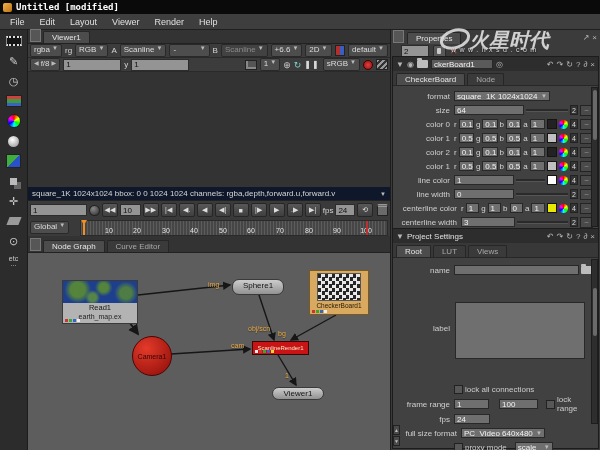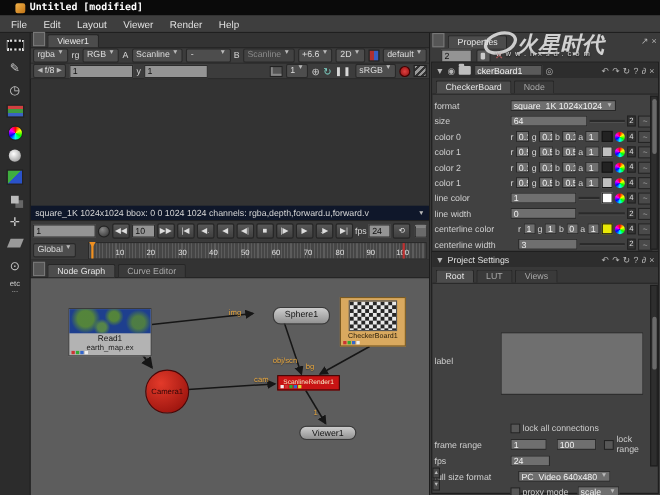--- a/index.html
+++ b/index.html
@@ -1,20 +1,20 @@
 <!DOCTYPE html>
 <html><head>
 <meta charset="utf-8">
 <style>
   html,body{margin:0;padding:0;background:#222}
   #screen{position:relative;width:600px;height:450px;background:#333;overflow:hidden;
           font-family:"Liberation Sans",sans-serif;color:#ccc;font-size:8px}
   .abs{position:absolute}
   
-  .titlebar{left:0;top:0;width:600px;height:14px;background:#0a0a0a;display:flex;align-items:center;gap:4px;padding-left:14px;box-sizing:border-box}
+  .titlebar{left:0;top:0;width:600px;height:14px;background:#0a0a0a;display:flex;align-items:center;gap:4px;padding-left:3px;box-sizing:border-box}
   .titlebar .t{color:#fff;font:bold 9px "DejaVu Sans Mono",monospace}
   .applogo{width:9px;height:9px;border-radius:2px;background:linear-gradient(135deg,#f2b24a,#c07315)}
   .menubar{left:0;top:14px;width:600px;height:16px;background:#3e3e3e;border-bottom:1px solid #1f1f1f;display:flex;align-items:center;gap:15px;padding-left:10px;box-sizing:border-box;font-size:9px;color:#e0e0e0}
   .menubar span{cursor:default}
   
   .ltb{left:0;top:30px;width:28px;height:420px;background:#2c2c2c;border-right:1px solid #1c1c1c;display:flex;flex-direction:column;align-items:center;padding-top:3px;box-sizing:border-box;gap:4px}
   .tool{width:22px;height:16px;display:flex;align-items:center;justify-content:center;color:#c8c8c8;font-size:11px}
   .ic-film{width:16px;height:10px;background:#151515;border:1px solid #888;border-top:2px dotted #ddd;border-bottom:2px dotted #ddd;box-sizing:border-box}
   .ic-chan{width:14px;height:10px;background:linear-gradient(#d04040 0 33%,#3f9b3f 33% 66%,#3a62c2 66% 100%);border:1px solid #222}
   .ic-wheel{width:12px;height:12px;border-radius:50%;background:conic-gradient(#f00,#ff0,#0f0,#0ff,#00f,#f0f,#f00);border:1px solid #222}
@@ -65,21 +65,21 @@
   .edge-label{position:absolute;color:#e8a63c;font-size:7px;text-shadow:0 1px 1px rgba(0,0,0,.4)}
   .chips{position:absolute;left:2px;bottom:1px;display:flex;gap:1px}
   .chips i{width:3px;height:3px;display:block}
   
   .rpanel{left:390px;top:30px;width:210px;height:420px;background:#3b3b3b;border-left:1px solid #1d1d1d}
   .panel{position:absolute;left:1px;width:207px;background:#414141;border:1px solid #1c1c1c;box-sizing:border-box}
   .phead{height:14px;background:#2d2d2d;display:flex;align-items:center;gap:3px;padding:0 3px;color:#cfcfcf}
   .hicon{color:#b5b5b5;font-size:8px}
   .rtabs{height:14px;display:flex;align-items:flex-end;gap:2px;padding-left:3px;background:#383838;border-bottom:1px solid #272727}
   .prow{position:absolute;left:2px;width:198px;height:14px;display:flex;align-items:center;gap:2px}
-  .plabel{width:55px;margin-right:12px;color:#cfcfcf;flex:none}
+  .plabel{width:55px;text-align:right;margin-right:2px;color:#cfcfcf;flex:none}
   .pfield{background:#6f6f6f;border:1px solid #282828;color:#f2f2f2;height:10px;display:inline-flex;align-items:center;padding:0 2px;box-sizing:border-box;white-space:nowrap;overflow:hidden}
   .slider{height:2px;background:#2a2a2a;border-bottom:1px solid #555;flex:1}
   .sw{width:8px;height:8px;border:1px solid #141414;flex:none}
   .wheel{width:9px;height:9px;border-radius:50%;background:conic-gradient(#f00,#ff0,#0f0,#0ff,#00f,#f0f,#f00);flex:none}
   .vbadge{background:#343434;border:1px solid #222;color:#ddd;font-size:7px;min-width:8px;height:10px;display:inline-flex;align-items:center;justify-content:center;flex:none;box-sizing:border-box}
   .curve{width:13px;height:11px;background:#4a4a4a;border:1px solid #242424;color:#9a9a9a;font-size:8px;display:inline-flex;align-items:center;justify-content:center;flex:none;box-sizing:border-box}
   .cb{width:7px;height:7px;background:#575757;border:1px solid #222;flex:none}
   .folder{width:11px;height:8px;background:#bdbdbd;position:relative;border-radius:1px;flex:none}
   .folder:before{content:"";position:absolute;top:-2px;left:0;width:5px;height:2px;background:#bdbdbd;border-radius:1px 1px 0 0}
   .sbar{position:absolute;width:7px;background:#2e2e2e;border:1px solid #1d1d1d;box-sizing:border-box}
@@ -297,21 +297,21 @@
       <div style="font-size:7.5px;color:#161616;line-height:10px">Read1</div>
       <div style="font-size:7px;color:#222;line-height:8px">earth_map.ex</div>
       <div class="chips">
           <i style="background:#c33"></i>
           <i style="background:#3a3"></i>
           <i style="background:#36c"></i>
           <i style="background:#eee"></i>
         </div>
     </div>
 
-    <div class="node pill" style="left:220px;top:26px;width:52px;height:16px">Sphere1</div>
+    <div class="node pill" style="left:204px;top:26px;width:52px;height:16px">Sphere1</div>
 
     <div class="node" style="left:281px;top:17px;width:60px;height:45px;background:#d9a95f;border:1px solid #7a5a22">
       <div style="width:42px;height:26px;margin:2px auto 0;border:1px solid #555;
         background-image:conic-gradient(#e8e8e8 0 25%,#262626 0 50%,#e8e8e8 0 75%,#262626 0);background-size:7px 7px"></div>
       <div style="font-size:6.5px;color:#241a08;line-height:9px">CheckerBoard1</div>
       <div class="chips">
           <i style="background:#c33"></i>
           <i style="background:#3a3"></i>
           <i style="background:#36c"></i>
           <i style="background:#eee"></i>
@@ -518,20 +518,25 @@
         <span class="hicon">?</span>
         <span class="hicon">∂</span>
         <span class="hicon">×</span>
       </div>
       <div class="rtabs">
         <div class="ptab">Root</div>
         <div class="ptab off">LUT</div>
         <div class="ptab off">Views</div>
       </div>
 
+      <div class="prow" style="top:34px">
+        <span class="plabel">name</span>
+        <span class="pfield" style="width:125px"></span>
+        <span class="folder"></span>
+      </div>
 
       <span class="plabel" style="position:absolute;left:2px;top:95px">label</span>
       <div style="position:absolute;left:62px;top:73px;width:128px;height:55px;background:#6f6f6f;border:1px solid #282828"></div>
 
       <div class="prow" style="top:153px">
         <span class="plabel"></span>
         <span class="cb"></span>
         <span>lock all connections</span>
       </div>
 

